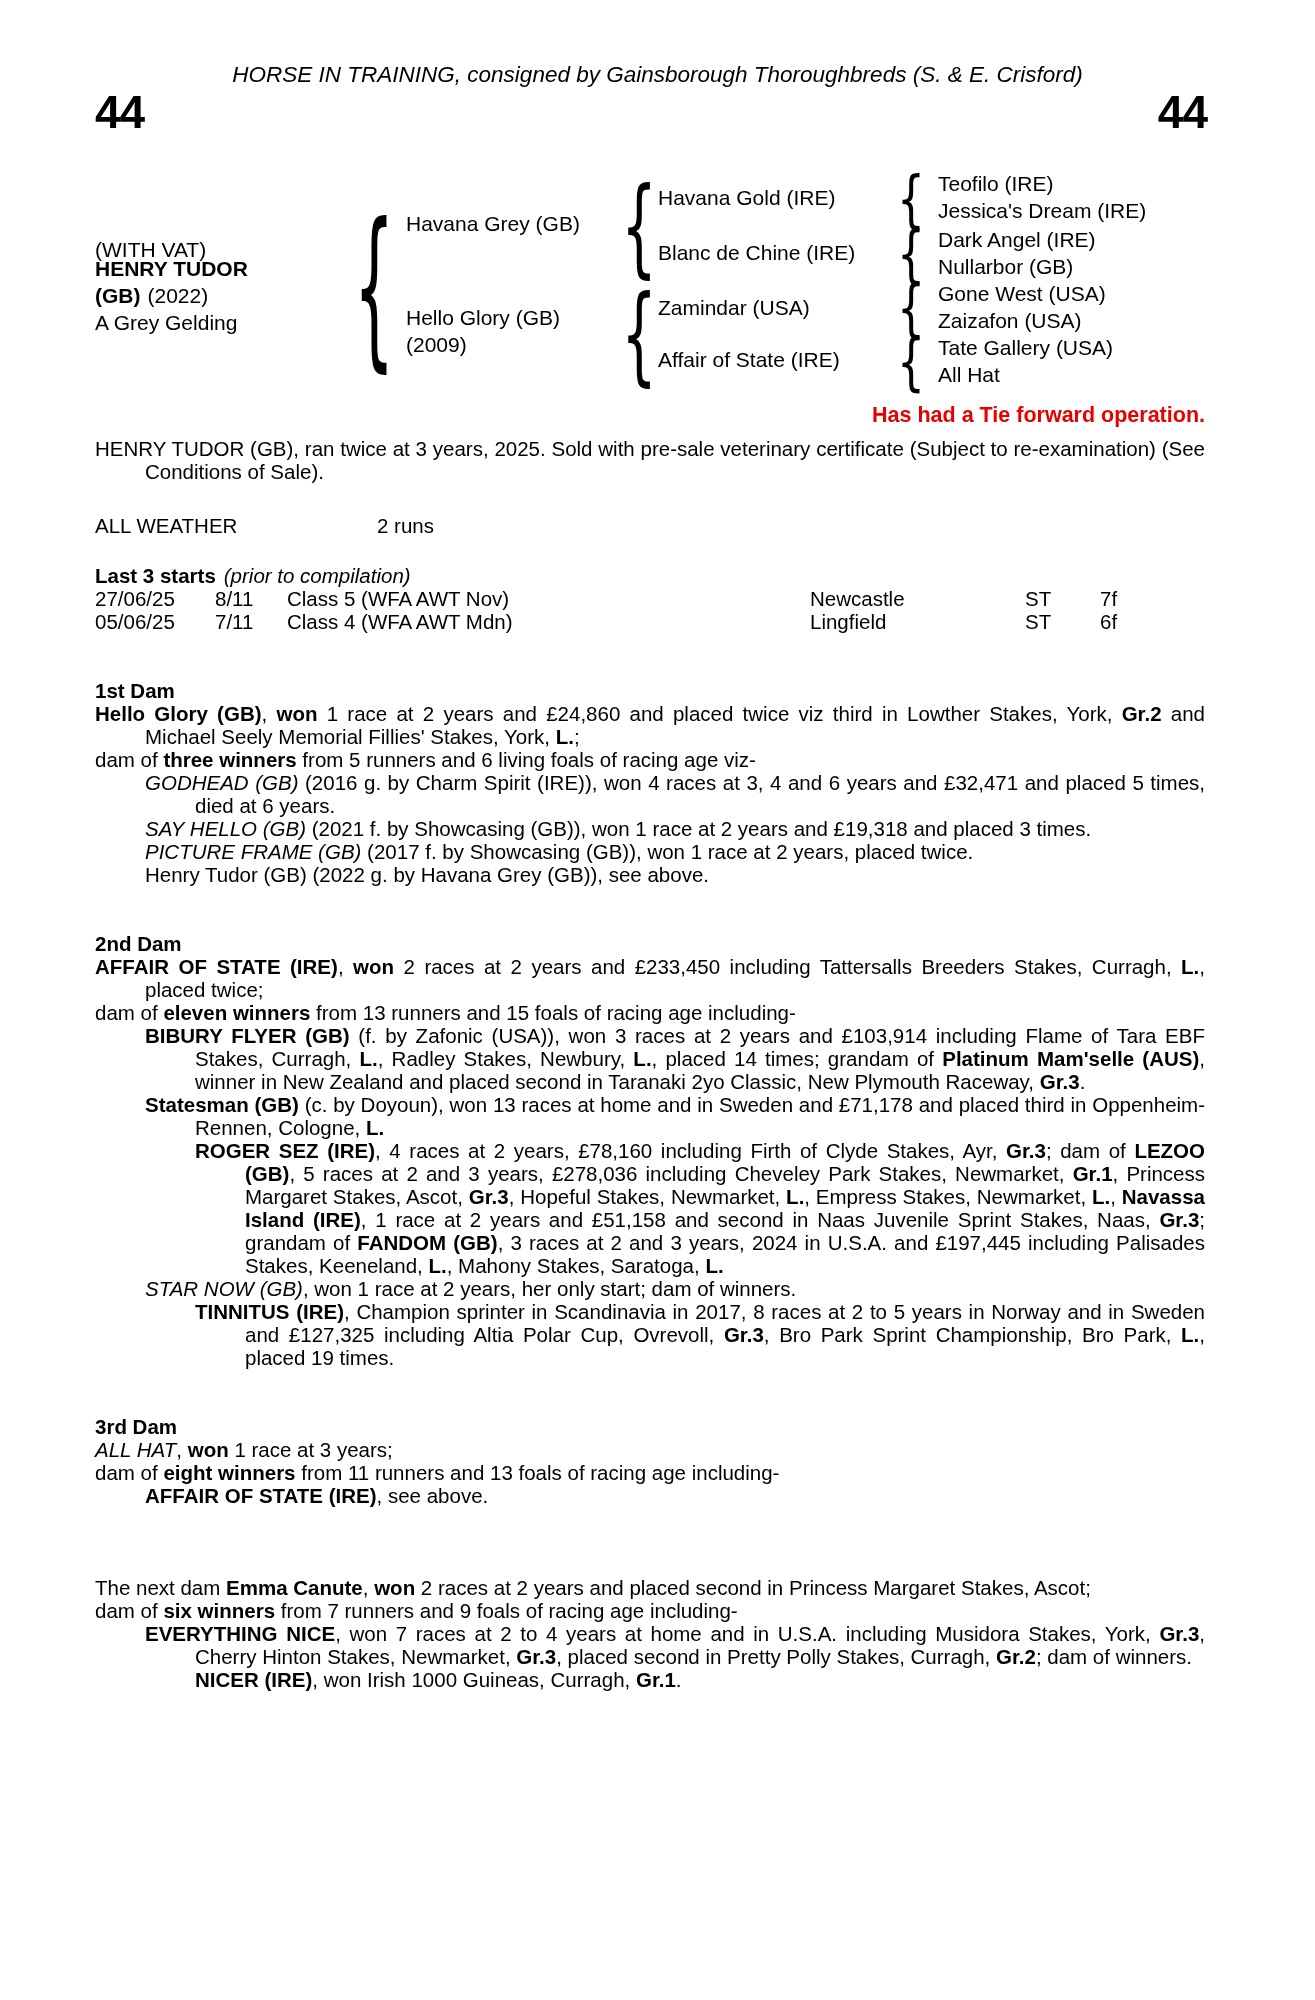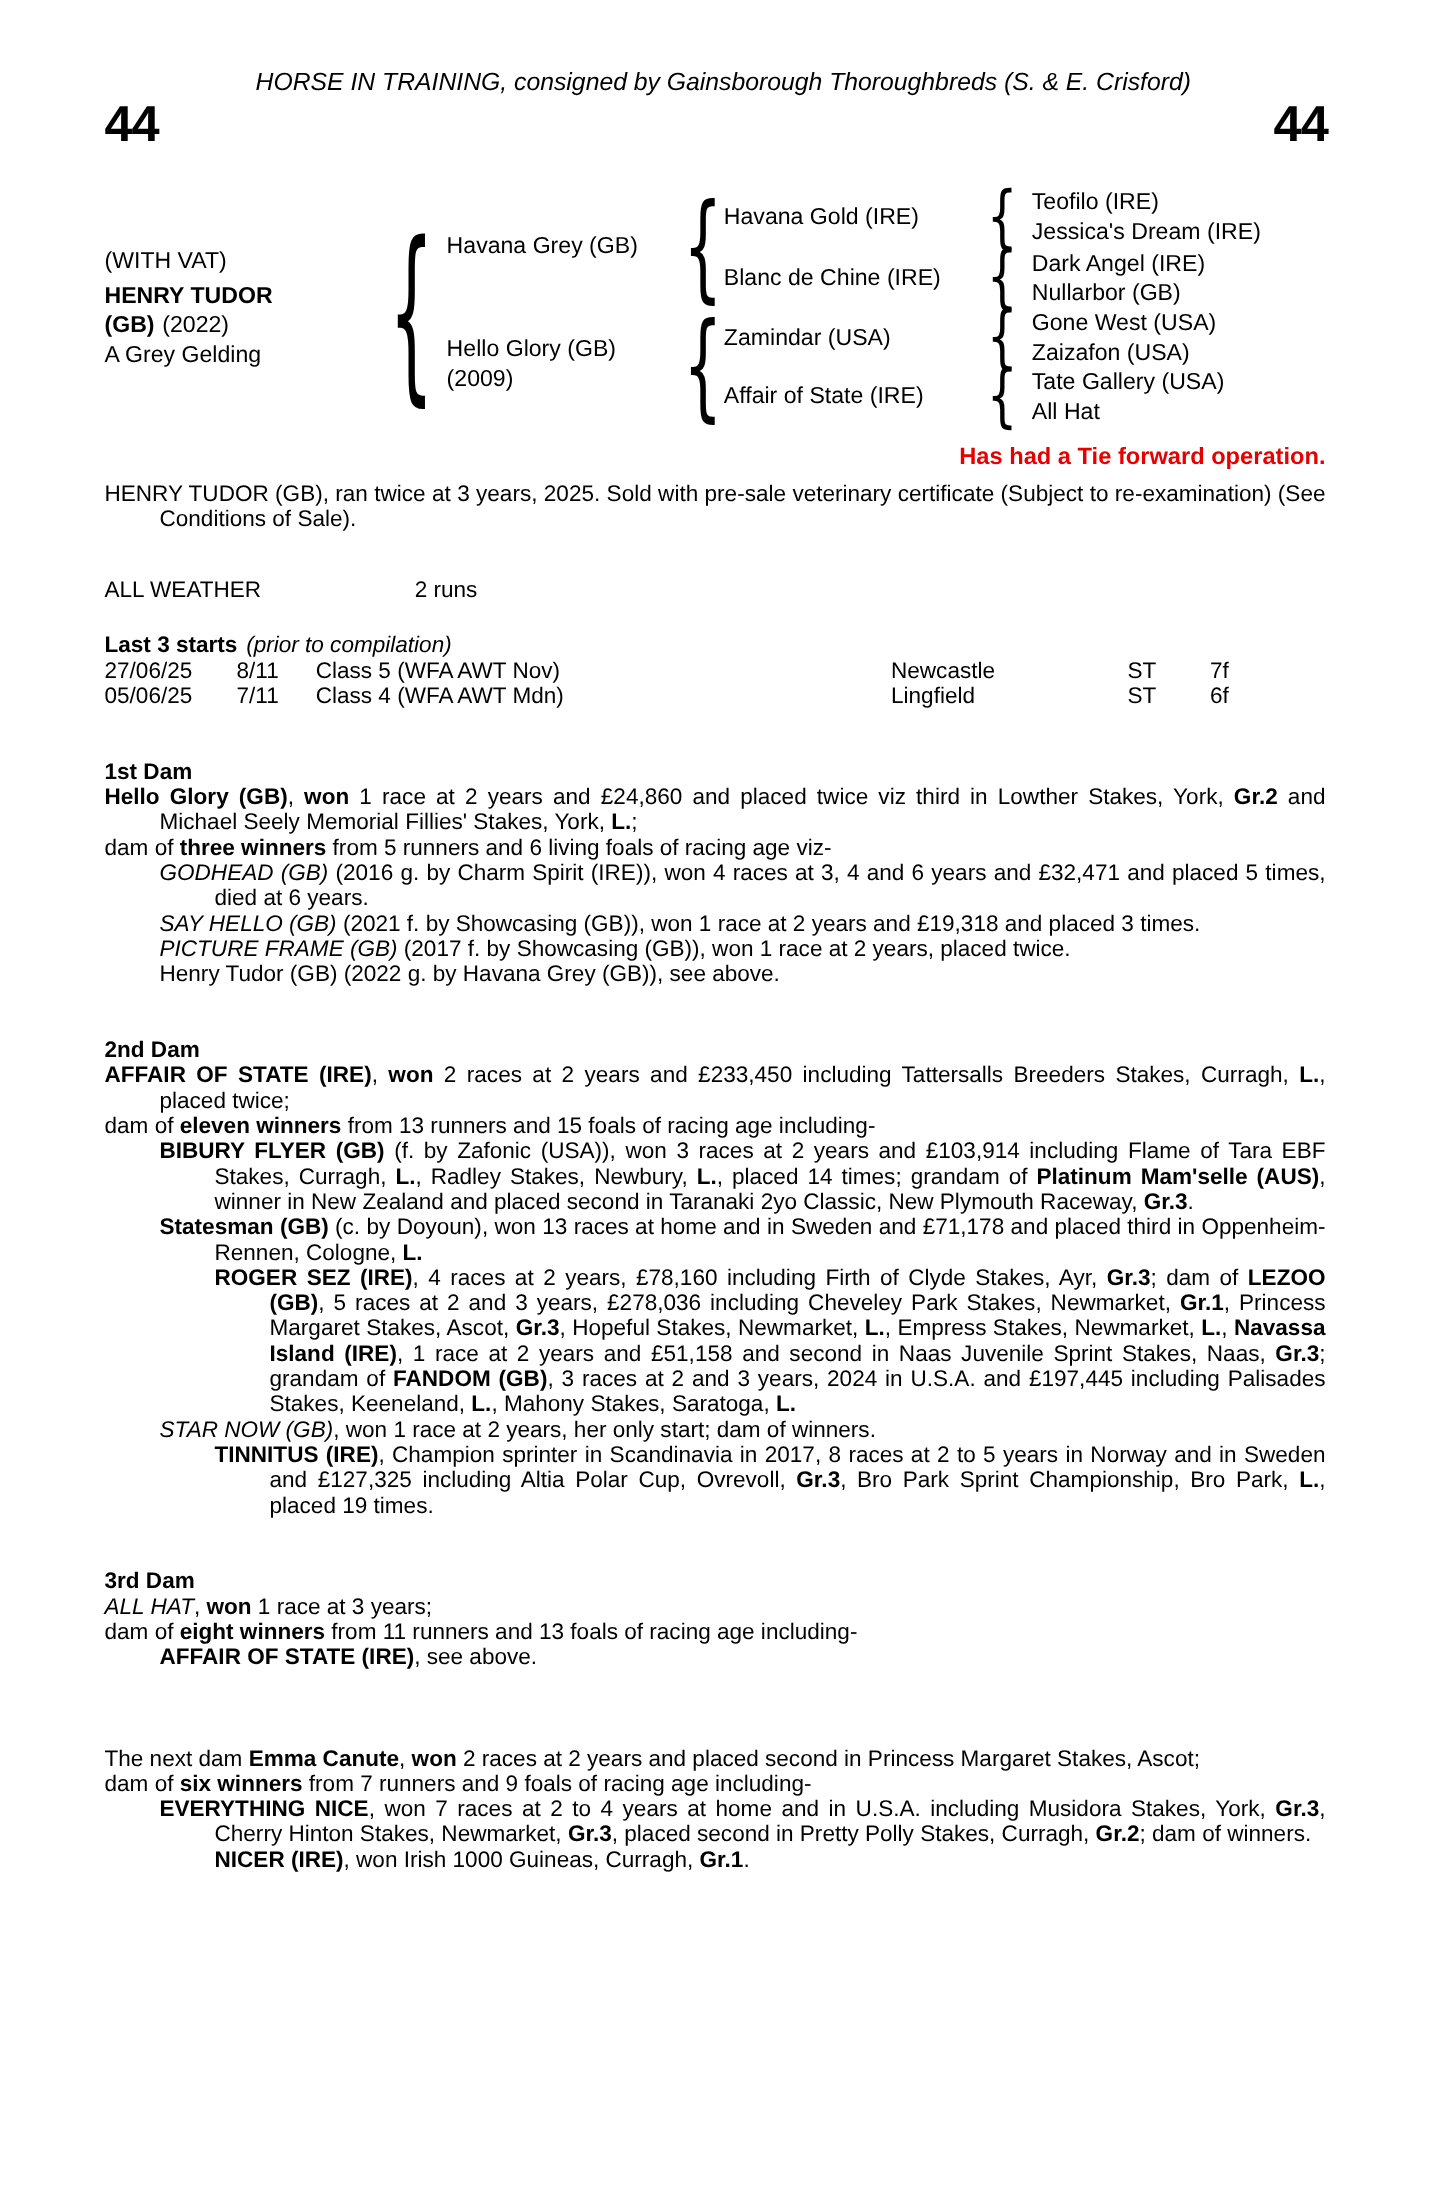--- a/index.html
+++ b/index.html
@@ -41,21 +41,21 @@
   .content{position:absolute;left:95px;top:402px;width:1110px;}
   .red-notice{
     text-align:right;font-weight:bold;font-size:21.5px;line-height:27px;
     margin:0 0 8px 0;
   }
   p.para{margin:0;text-align:justify;}
   .lvl0{padding-left:50px;text-indent:-50px;}
   .lvl1{padding-left:100px;text-indent:-50px;}
   .lvl2{padding-left:150px;text-indent:-50px;}
 
-  .record{display:flex;margin-top:42px;}
+  .record{display:flex;margin-top:31px;}
   .rec-label{width:282px;}
 
   .last-starts{margin-top:27px;}
   .ls-heading{margin:0;}
   .ls-title{font-weight:bold;}
   .ls-sub{font-style:italic;margin-left:8px;}
   .race-row{display:flex;margin:0;}
   .c-date{width:120px;}
   .c-pos{width:72px;}
   .c-race{width:523px;}
@@ -71,21 +71,21 @@
 <body>
 
 <div class="page">
 
   <div class="header-title">HORSE IN TRAINING, consigned by Gainsborough Thoroughbreds (S. &amp; E. Crisford)</div>
   <div class="lot lot-left">44</div>
   <div class="lot lot-right">44</div>
 
   <div class="pedigree">
 
-    <div class="ped-item" style="left:95px;top:224px;">(WITH VAT)</div>
+    <div class="ped-item" style="left:95px;top:236px;">(WITH VAT)</div>
     <div class="ped-item ped-bold" style="left:95px;top:255px;">HENRY TUDOR</div>
     <div class="ped-item" style="left:95px;top:282px;">
       <span class="ped-bold">(GB)</span><span class="gap">(2022)</span>
     </div>
     <div class="ped-item" style="left:95px;top:309px;">A Grey Gelding</div>
 
     <div class="brace" style="left:356px;top:205px;width:36px;height:166px;">
       <span style="font-size:64px;transform:scaleY(2.7);">{</span>
     </div>
 

